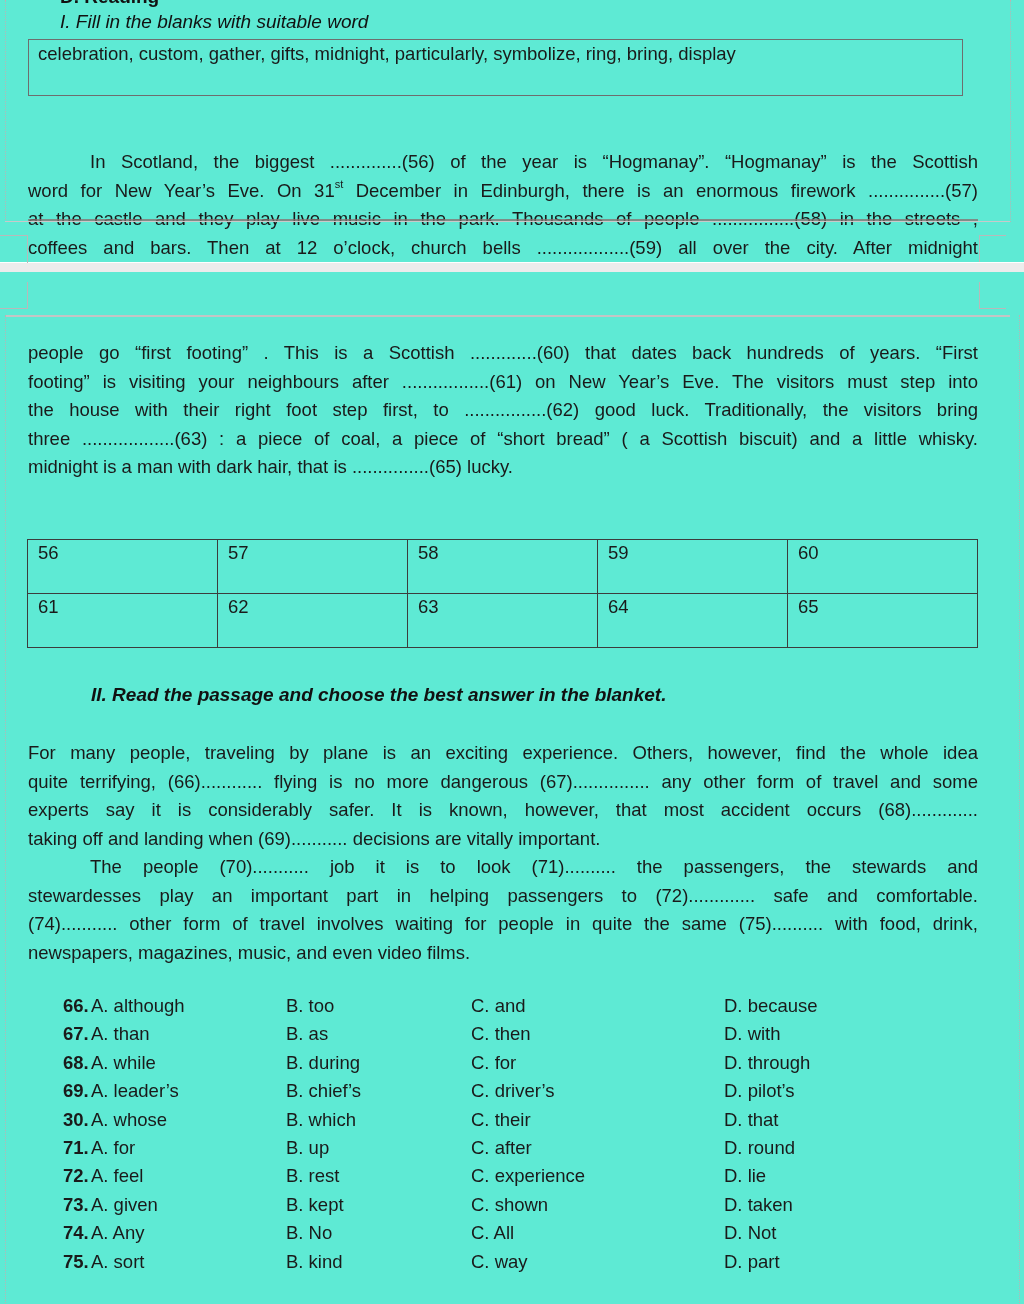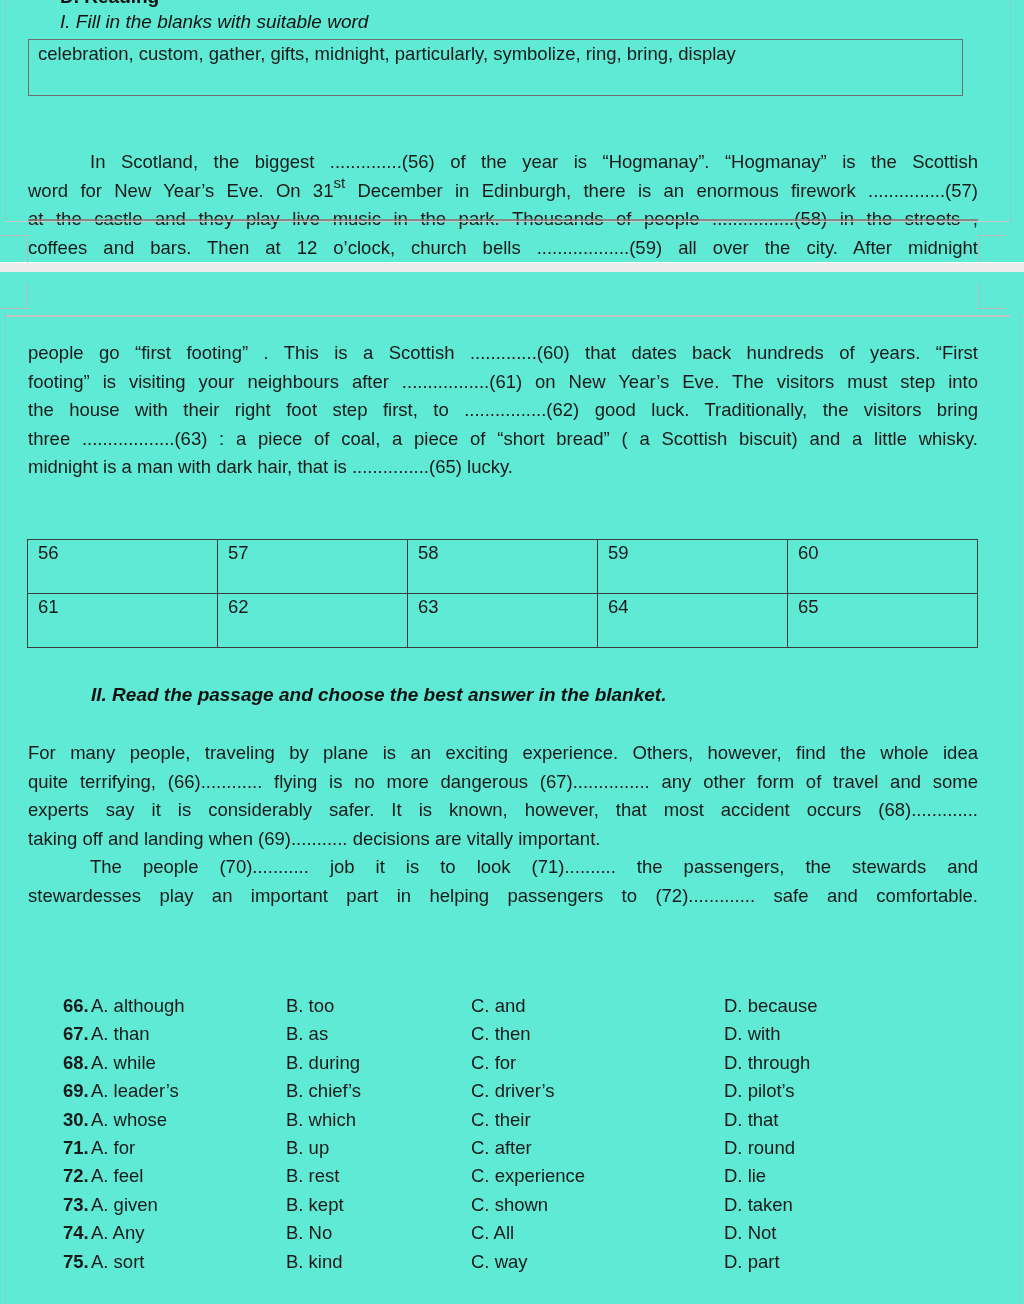--- a/index.html
+++ b/index.html
@@ -57,21 +57,21 @@
     border: 1.5px solid #6e6e6e; box-sizing: border-box;
     padding: 3px 9px; font-size: 18.5px;
   }
   .para {
     position: absolute; left: 28px; width: 950px;
     font-size: 18.5px; line-height: 28.5px; text-align: justify;
     text-align-last: justify;
   }
   .p1-para { top: 140px; margin-top: 8px; }
   .indent { display: inline-block; width: 62px; }
-  sup { font-size: 15px; line-height: 0; vertical-align: 9px; }
+  sup { font-size: 11px; line-height: 0; vertical-align: 9px; }
 
   .strike-line {
     position: absolute; left: 28px; top: 219px; width: 950px; height: 2px;
     background: #8a6e6e; opacity: 0.75;
   }
 
   .p2-para { top: 67px; }
 
   .answer-table {
     position: absolute; left: 27px; top: 267px; width: 951px;
@@ -164,20 +164,22 @@
 
   <div class="section-title sec2-title">II. Read the passage and choose the best answer in the blanket.</div>
 
   <div class="para p3-para">
     <span class="justify-line">For many people, traveling by plane is an exciting experience. Others, however, find the whole idea</span>
     <span class="justify-line">quite terrifying, (66)............ flying is no more dangerous (67)............... any other form of travel and some</span>
     <span class="justify-line">experts say it is considerably safer. It is known, however, that most accident occurs (68).............</span>
     <span class="left-line">taking off and landing when (69)........... decisions are vitally important.</span>
     <span class="justify-line"><span class="indent"></span><span>The people (70)........... job it is to look (71).......... the passengers, the stewards and</span></span>
     <span class="justify-line">stewardesses play an important part in helping passengers to (72)............. safe and comfortable.</span>
+    <span class="justify-line">(74)........... other form of travel involves waiting for people in quite the same (75).......... with food, drink,</span>
+    <span class="left-line">newspapers, magazines, music, and even video films.</span>
   </div>
 
   <div class="options">
     <div class="opt-row">
       <span class="q-num">66.</span>
       <span class="opt-a">A. although</span>
       <span class="opt-b">B. too</span>
       <span class="opt-c">C. and</span>
       <span class="opt-d">D. because</span>
     </div>

